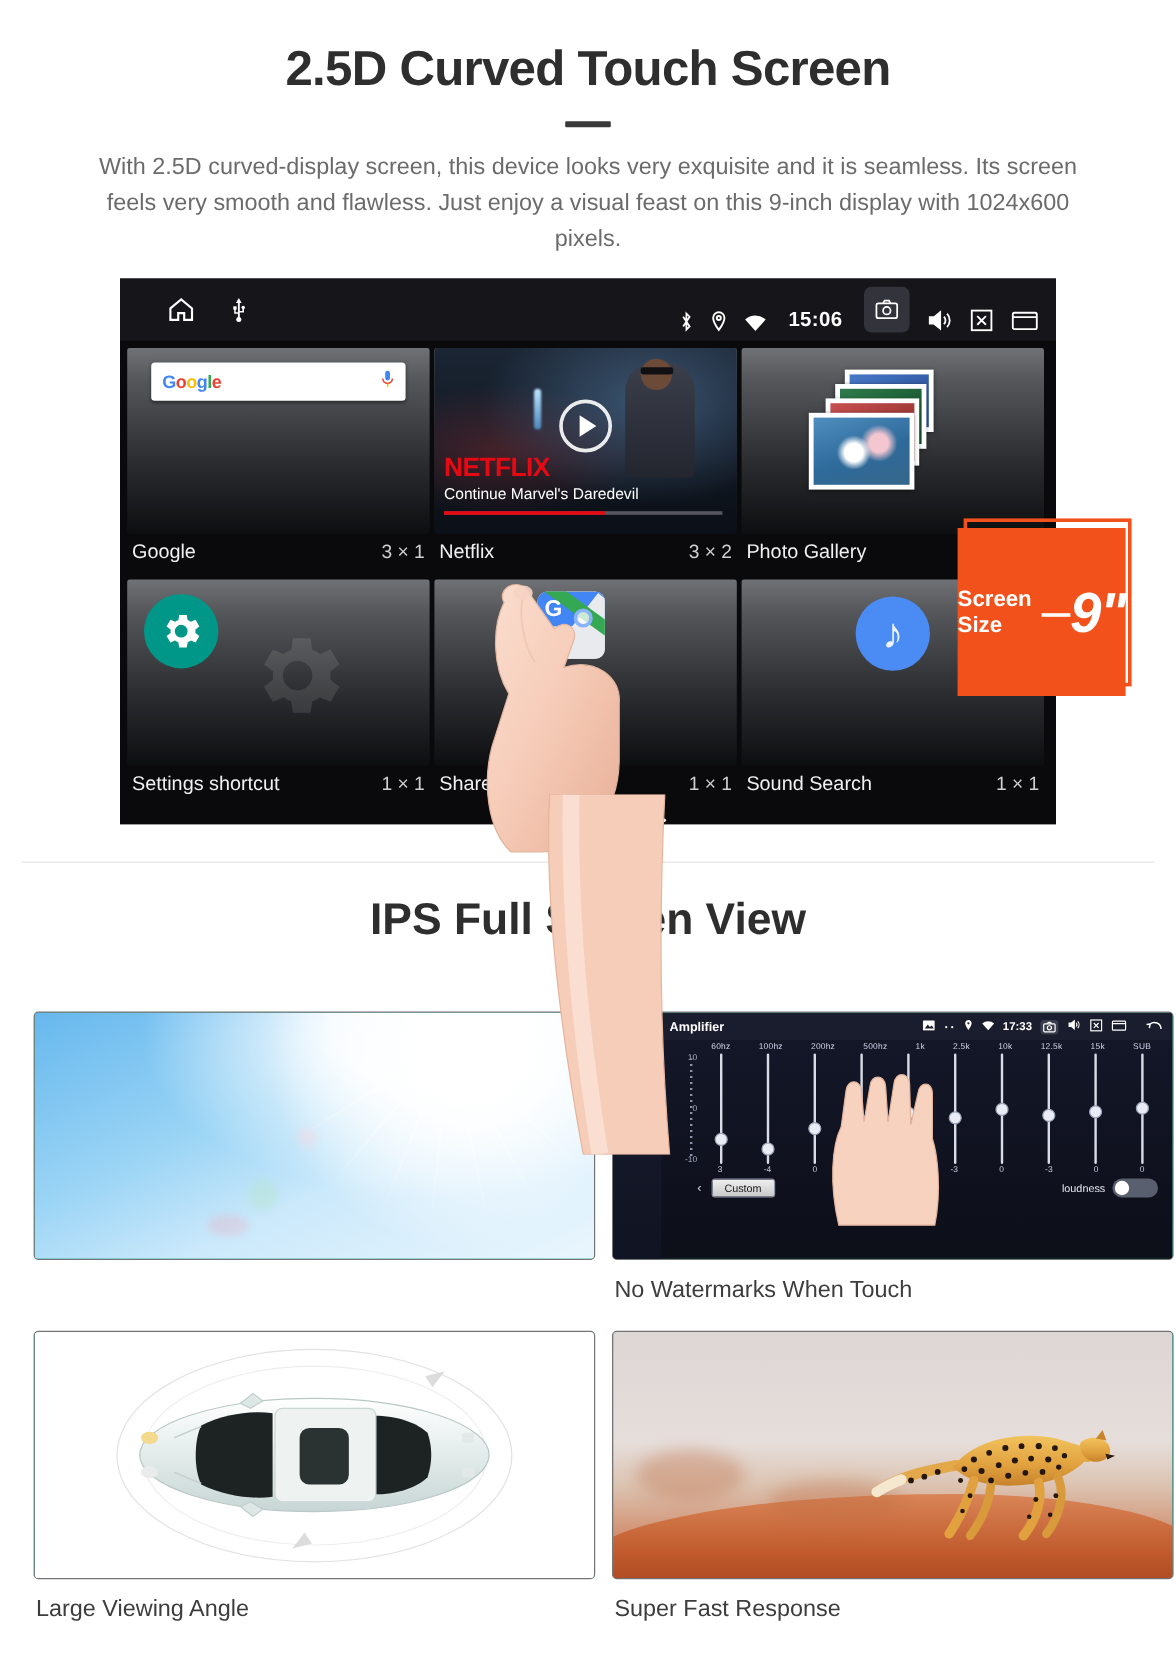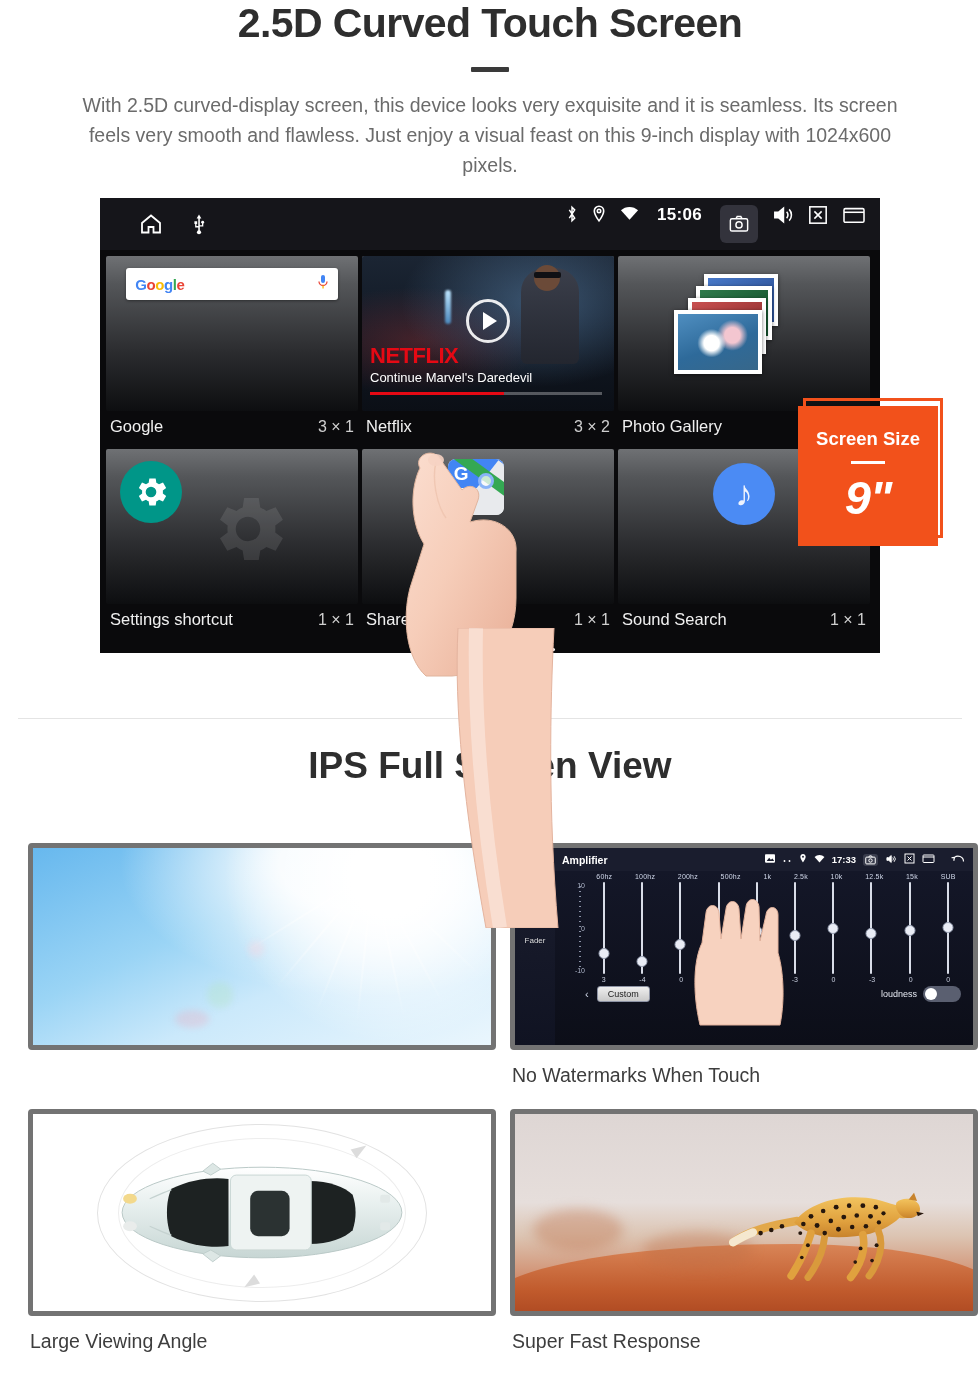--- a/index.html
+++ b/index.html
@@ -6,21 +6,21 @@
   body {
     width: 980px; height: 1394px;
     background: #ffffff;
     font-family: "Liberation Sans", sans-serif;
     color: #4a4a4a;
     overflow: hidden;
     position: relative;
   }
 
   
-  .sec1 { }
+  .sec1 { padding-top: 34px; }
   .h1 {
     text-align: center;
     font-size: 41px;
     font-weight: bold;
     color: #2e2e2e;
     letter-spacing: -0.6px;
   }
   .rule {
     width: 38px; height: 5px; background: #3a3a3a;
     margin: 20px auto 18px auto; border-radius: 1px;
@@ -47,21 +47,21 @@
     overflow: hidden;
   }
   .statusbar {
     height: 52px;
     background: #15151a;
     display: flex; align-items: center;
     padding: 0 14px;
     color: #fff;
   }
   .sb-left { display: flex; align-items: center; gap: 28px; margin-left: 24px; }
-  .sb-right { margin-left: auto; display: flex; align-items: flex-start; gap: 14px; }
+  .sb-right { margin-left: auto; display: flex; align-items: flex-end; gap: 14px; }
   .sb-ic { display: inline-flex; align-items: center; justify-content: center; }
   .sb-time { font-size: 17px; font-weight: bold; letter-spacing: 0.3px; margin: 0 4px; }
   .sb-cam {
     background: #33333c; border-radius: 6px;
     width: 38px; height: 38px;
     display: inline-flex; align-items: center; justify-content: center;
   }
 
   .grid {
     padding: 6px 6px 0 6px;
@@ -261,21 +261,21 @@
     position: absolute; right: 37px; top: 200px;
     width: 140px; height: 140px;
     border: 3px solid #f2511b;
     z-index: 9;
   }
   .badge {
     position: absolute; right: 42px; top: 208px;
     width: 140px; height: 140px;
     background: #f2511b;
     color: #fff;
-    display: flex; flex-direction: column;
+    display: flex; flex-direction: row;
     align-items: center; justify-content: center;
     z-index: 10;
   }
   .badge .bt { font-size: 18.5px; font-weight: bold; }
   .badge .bl { width: 34px; height: 3px; background: #fff; margin: 11px 0 6px 0; }
   .badge .bn { font-size: 47px; font-weight: bold; font-style: italic; letter-spacing: -1px; }
 
   .divider {
     width: 944px; height: 1px; background: #e4e4e4;
     margin: 0 auto;
@@ -296,21 +296,21 @@
     position: absolute; top: 98px; left: 0; width: 980px;
     display: grid;
     grid-template-columns: 468px 468px;
     column-gap: 14px;
     row-gap: 0;
     padding-left: 28px;
   }
   .card { }
   .card .media {
     width: 100%; height: 207px;
-    border: 5px solid #737373;
+    border: 1px solid #737373;
     border-radius: 4px;
     overflow: hidden;
     position: relative;
     background: #14b8a6;
   }
   .card .lbl {
     font-size: 19.5px; color: #3d3d3d;
     padding: 14px 2px 22px 2px;
   }
 

